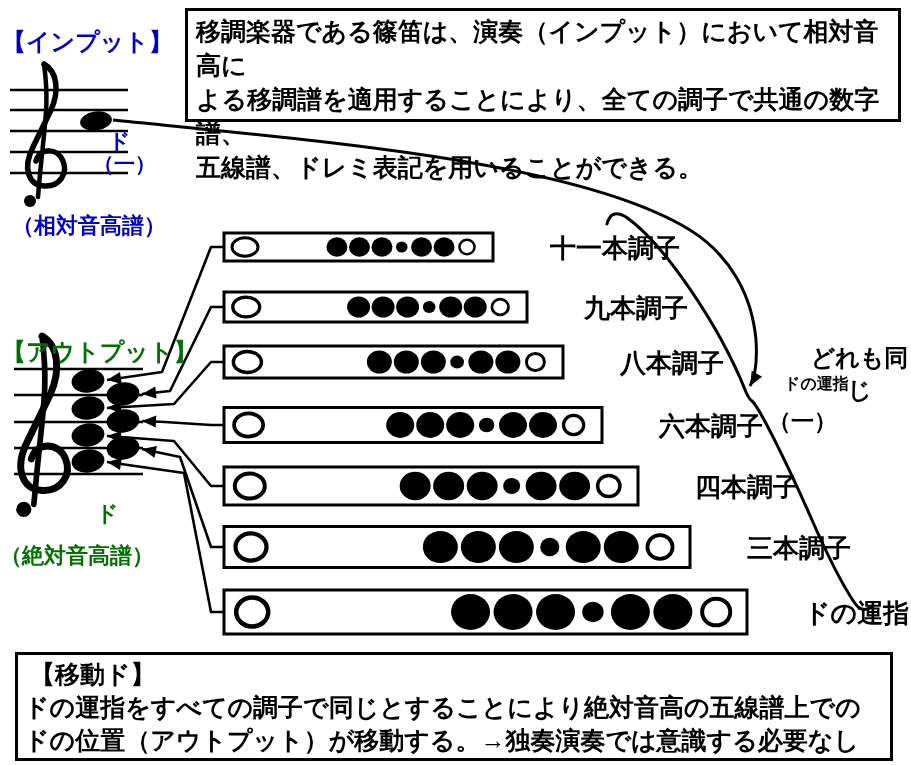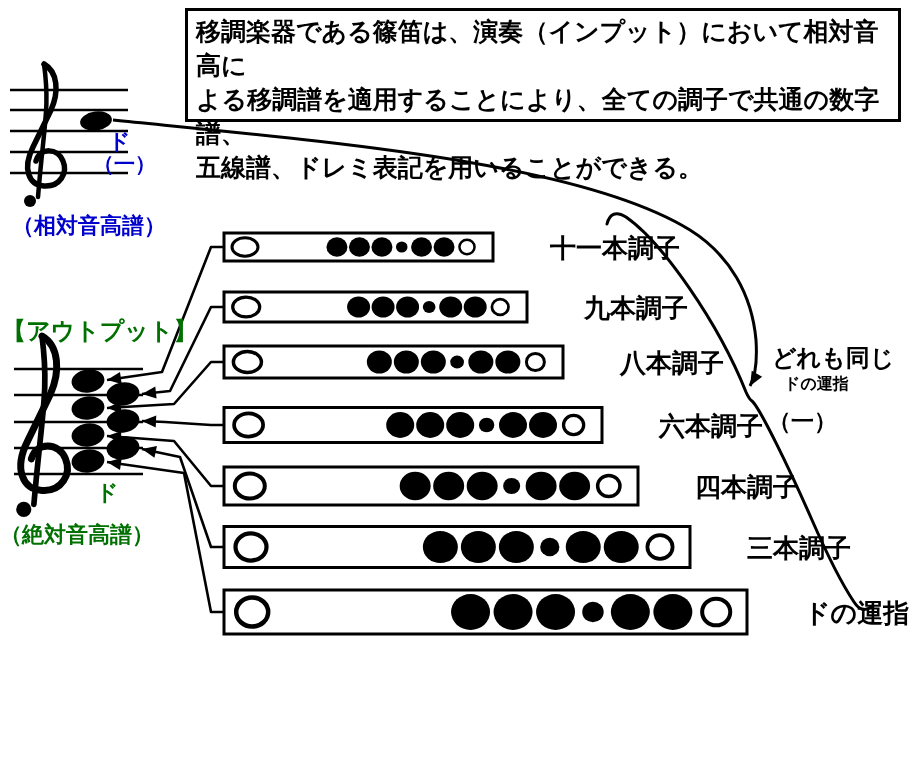--- a/index.html
+++ b/index.html
@@ -4,21 +4,21 @@
 <style>
   html,body{margin:0;padding:0;background:#ffffff;}
   #canvas{position:relative;width:911px;height:765px;background:#ffffff;overflow:hidden;
           font-family:"Liberation Serif",serif;}
   #diagram{position:absolute;left:0;top:0;}
   .txt{position:absolute;white-space:pre-line;color:#000;}
   .jp-serif{font-family:"Liberation Serif",serif;font-weight:bold;}
   .jp-sans{font-family:"Liberation Sans",sans-serif;font-weight:bold;}
   .box{position:absolute;border:3px solid #000;background:#fff;box-sizing:border-box;}
   .blue{color:#0000CC;}
-  .green{color:#007000;}
+  .green{color:#007000;margin-top:21px;}
   .flute-label{position:absolute;font-size:26px;font-weight:bold;
                font-family:"Liberation Serif",serif;color:#000;white-space:nowrap;margin-left:48px;}
 </style>
 </head>
 <body>
 
 <div id="canvas">
 
   <svg id="diagram" width="911" height="765" viewBox="0 0 911 765">
     <defs>
@@ -150,36 +150,42 @@
       </g>
     <ellipse cx="96" cy="121" rx="16" ry="9.5" fill="#000" transform="rotate(-8 96 121)"></ellipse>
   </svg>
 
   <div class="box" style="left:185px;top:8px;width:716px;height:114px;padding-left:32px;">
     <div class="txt jp-serif" style="position:absolute;left:8px;top:4px;width:700px;font-size:25px;line-height:34px;">移調楽器である篠笛は、演奏（インプット）において相対音高に
 よる移調譜を適用することにより、全ての調子で共通の数字譜、
 五線譜、ドレミ表記を用いることができる。</div>
   </div>
 
+  <div class="txt jp-sans blue" style="left:2px;top:26px;font-size:24px;">【インプット】</div>
   <div class="txt jp-serif blue" style="left:108px;top:127px;font-size:22px;">ド</div>
   <div class="txt jp-serif blue" style="left:93px;top:150px;font-size:21px;">（一）</div>
   <div class="txt jp-serif blue" style="left:12px;top:211px;font-size:22px;">（相対音高譜）</div>
 
   <div class="txt jp-sans green" style="left:2px;top:315px;font-size:24px;">【アウトプット】</div>
   <div class="txt jp-serif green" style="left:96px;top:478px;font-size:22px;">ド</div>
   <div class="txt jp-serif green" style="left:0px;top:520px;font-size:22px;">（絶対音高譜）</div>
 
-  <div class="txt jp-serif" style="left:772px;top:342px;font-size:24px;">どれも同じ</div>
+  <div class="txt jp-serif" style="left:808px;top:342px;font-size:24px;text-align:center;">どれも同じ</div>
   <div class="txt jp-serif" style="left:784px;top:374px;font-size:16px;">ドの運指</div>
   <div class="txt jp-serif" style="left:768px;top:406px;font-size:23px;">（一）</div>
 
   <div id="flute-labels">
       <div class="flute-label" style="left: 502px; top: 231px;">十一本調子</div>
       <div class="flute-label" style="left: 536px; top: 291px;">九本調子</div>
       <div class="flute-label" style="left: 572px; top: 346px; font-family: Liberation Serif, serif;">八本調子</div>
       <div class="flute-label" style="left: 611px; top: 409px;">六本調子</div>
       <div class="flute-label" style="left: 647px; top: 470px;">四本調子</div>
       <div class="flute-label" style="left: 699px; top: 531px;">三本調子</div>
       <div class="flute-label" style="left: 756px; top: 596px;">ドの運指</div>
     </div>
 
+  <div class="box" style="left:15px;top:652px;width:878px;height:109px;border-width:3.5px;">
+    <div class="txt jp-serif" style="position:absolute;left:12px;top:3px;font-size:25px;line-height:33px;">【移動ド】</div>
+    <div class="txt jp-serif" style="position:absolute;left:6px;top:36px;width:866px;font-size:25px;line-height:33px;">ドの運指をすべての調子で同じとすることにより絶対音高の五線譜上での
+ドの位置（アウトプット）が移動する。→独奏演奏では意識する必要なし</div>
+  </div>
 
 </div>
 
 </body></html>

